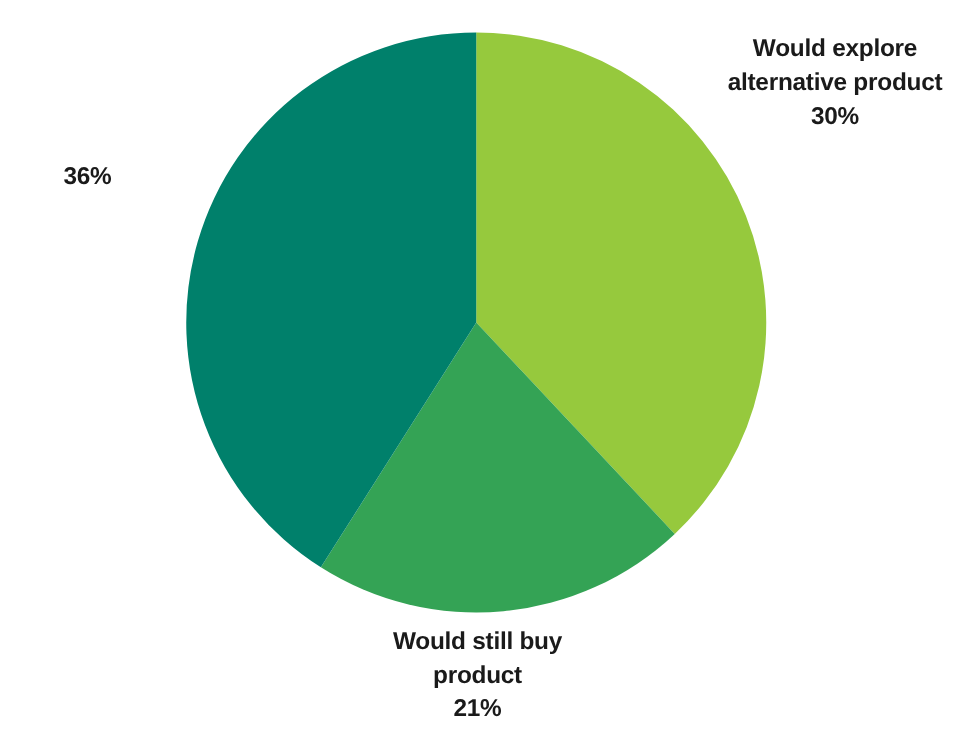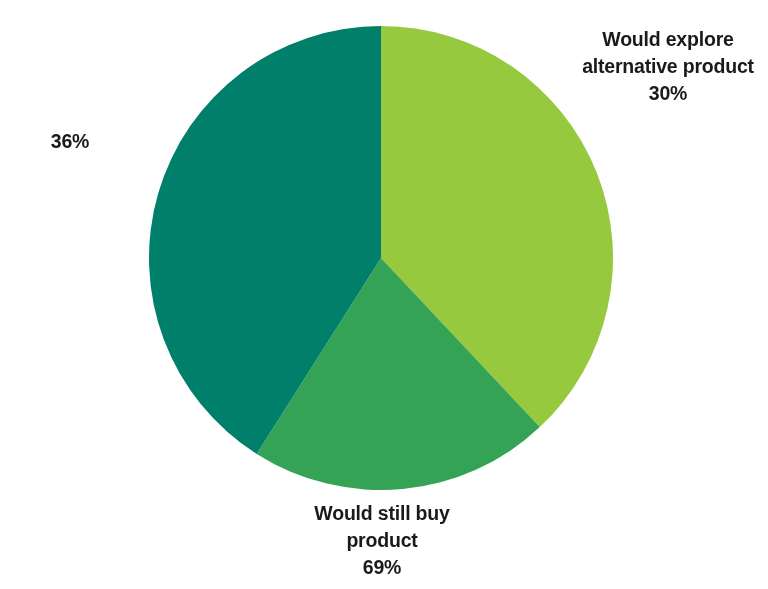--- a/index.html
+++ b/index.html
@@ -90,16 +90,16 @@
     <span class="label-value">30%</span>
   </div>
 
   <div class="slice-label" id="label-nodiff">
     <span class="label-value">36%</span>
   </div>
 
   <div class="slice-label" id="label-stillbuy">
     <span class="label-text">Would still buy</span>
     <span class="label-text">product</span>
-    <span class="label-value">69%</span>
+    <span class="label-value">21%</span>
   </div>
 
 </div>
 
 </body></html>

